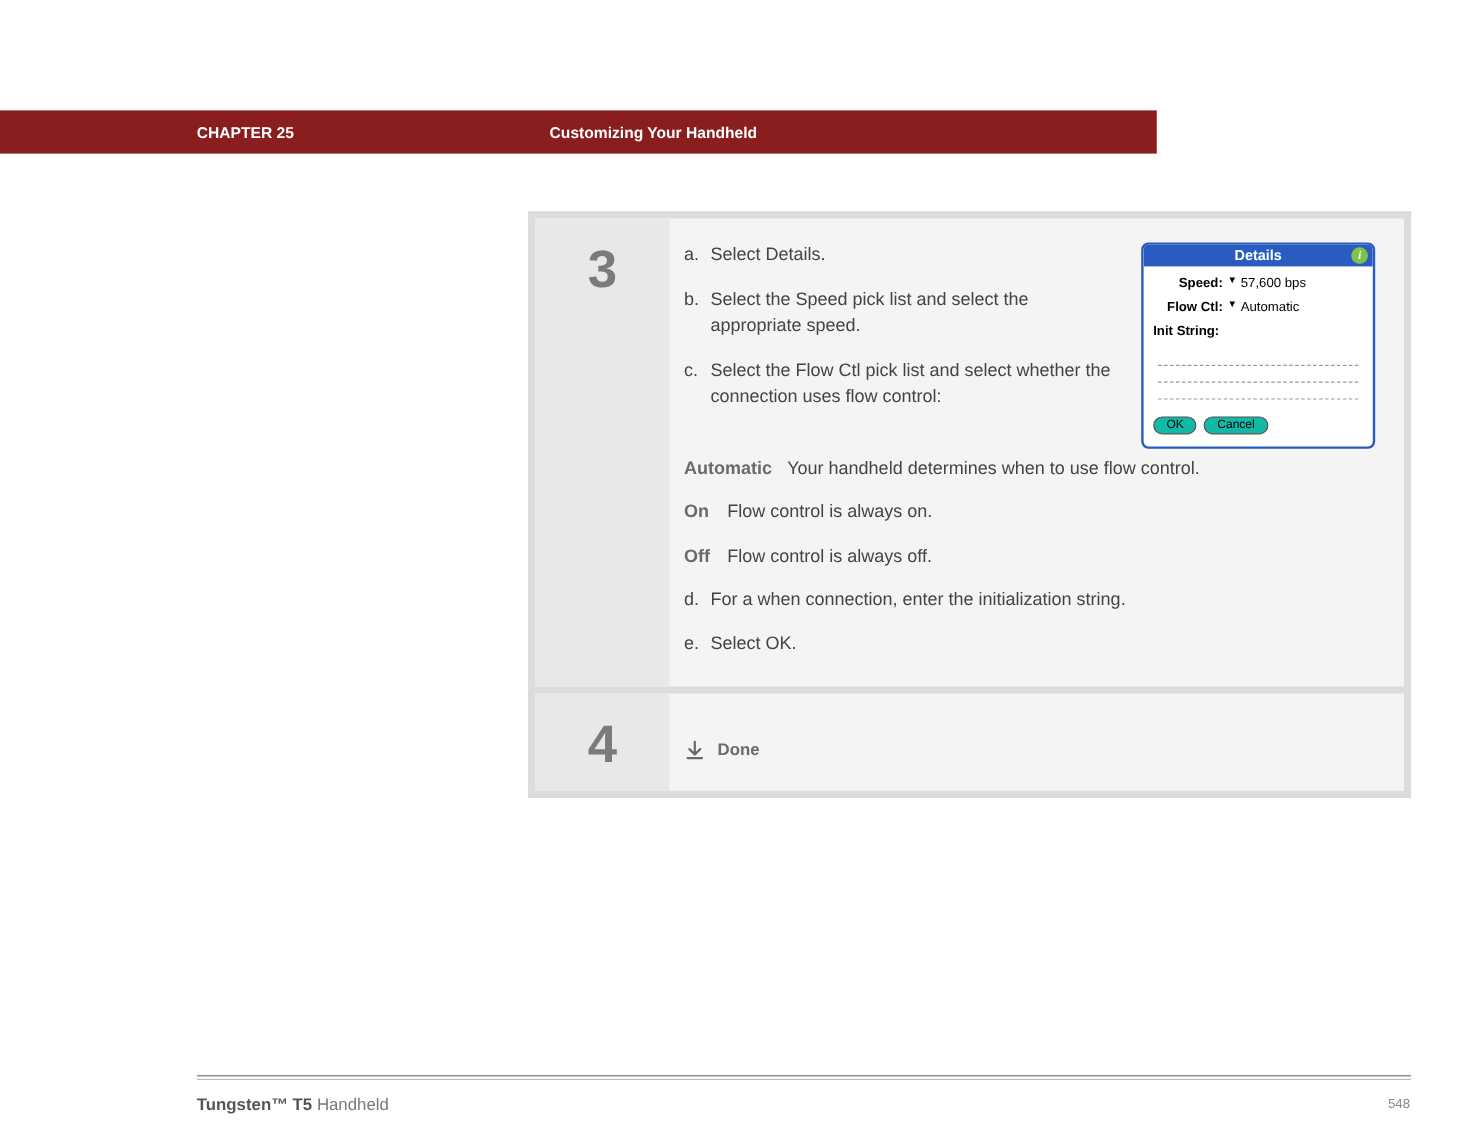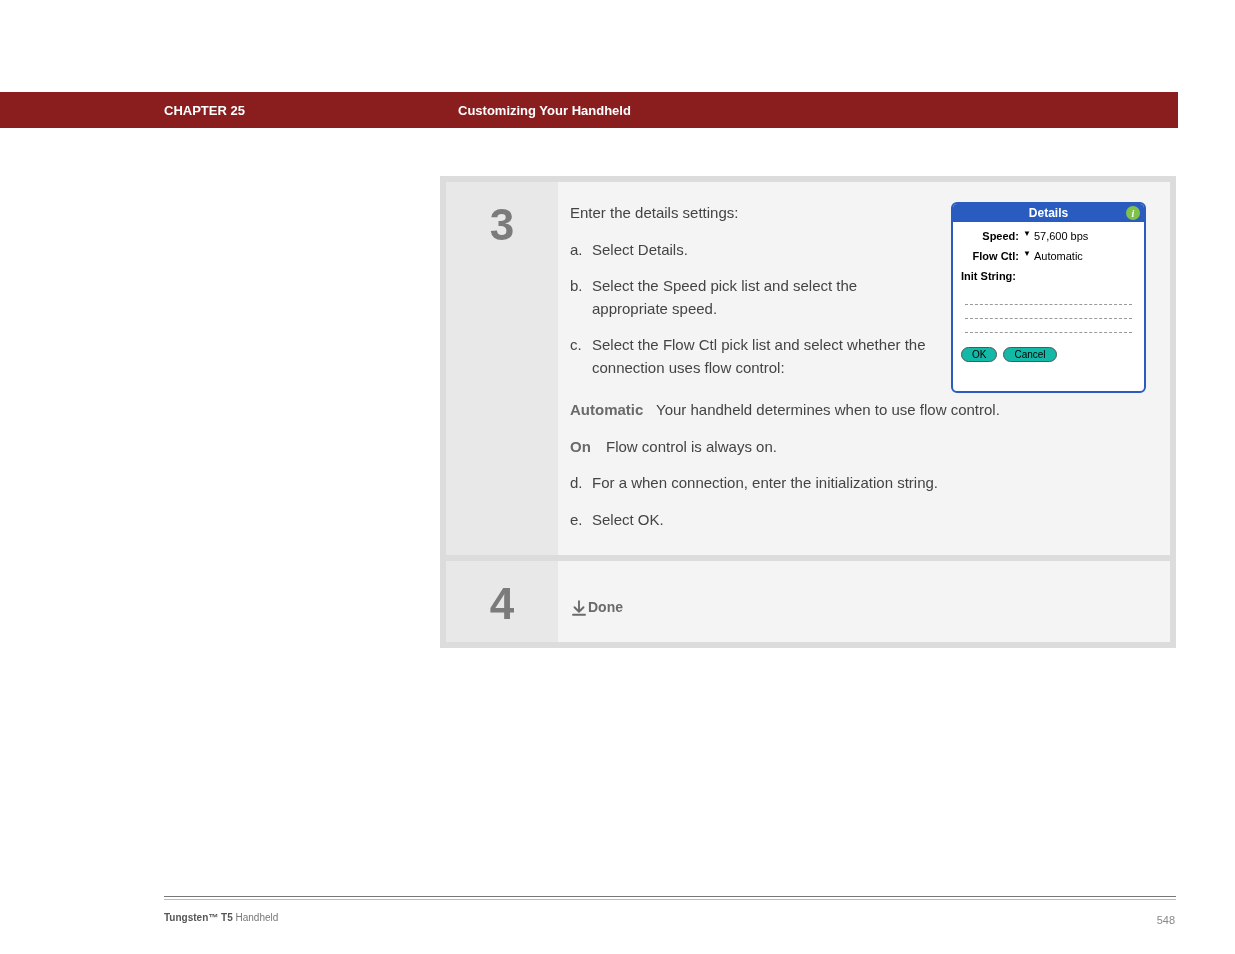--- a/index.html
+++ b/index.html
@@ -9,21 +9,21 @@
     font-family: Arial, Helvetica, sans-serif;
     color: #333;
     width: 1235px;
     height: 954px;
     position: relative;
   }
   .chapter-bar {
     position: absolute;
     top: 92px;
     left: 0;
-    width: 1178px;
+    width: 964px;
     height: 36px;
     background: #8a1e1e;
     color: #fff;
     display: flex;
     align-items: center;
     font-size: 13px;
   }
   .chapter-left {
     position: absolute;
     left: 164px;
@@ -76,21 +76,21 @@
   }
   .step3-text { flex: 1; }
   .intro { margin-bottom: 14px; }
   .letter-list { list-style: none; padding: 0; margin: 0; }
   .letter-list li { display: flex; margin-bottom: 14px; }
   .letter-list .ll { width: 22px; flex-shrink: 0; }
   .letter-list .lt { flex: 1; }
   .opt-row { display: flex; margin-bottom: 14px; }
   .opt-label { font-weight: bold; color: #6a6a6a; width: 86px; flex-shrink: 0; }
   .opt-label.narrow { width: 36px; }
-  .done-row { display: flex; align-items: center; margin-top: 16px; color: #6a6a6a; font-weight: bold; font-size: 14px; }
+  .done-row { display: flex; align-items: center; gap: 10px; margin-top: 16px; color: #6a6a6a; font-weight: bold; font-size: 14px; }
   .done-row svg { width: 18px; height: 18px; }
 
   .details-dlg {
     width: 195px;
     border: 2px solid #2a5cc0;
     border-radius: 6px;
     background: #fff;
     flex-shrink: 0;
     overflow: hidden;
     font-family: Verdana, Geneva, sans-serif;
@@ -149,21 +149,21 @@
     left: 164px;
     width: 1012px;
     border-top: 1px solid #777;
   }
   .footer-rule.r1 { top: 896px; }
   .footer-rule.r2 { top: 899px; border-top-color: #bbb; }
   .footer-left {
     position: absolute;
     left: 164px;
     top: 912px;
-    font-size: 10px;
+    font-size: 14px;
     color: #777;
   }
   .footer-left .b { font-weight: bold; color: #555; }
   .footer-right {
     position: absolute;
     right: 60px;
     top: 914px;
     font-size: 11px;
     color: #888;
   }
@@ -179,21 +179,20 @@
 <div class="main-block">
 
   <div class="step-row">
     <div class="step-num-cell">
       <div class="step-num">3</div>
     </div>
     <div class="step-body">
 
       <div class="step3-content">
         <div class="step3-text">
-          <div class="intro">Enter the details settings:</div>
           <ul class="letter-list">
             <li>
               <span class="ll">a.</span>
               <span class="lt">Select Details.</span>
             </li>
             <li>
               <span class="ll">b.</span>
               <span class="lt">Select the Speed pick list and select the appropriate speed.</span>
             </li>
             <li>
@@ -234,20 +233,24 @@
       </div>
 
       <div class="opt-row" style="margin-top:6px;">
         <span class="opt-label">Automatic</span>
         <span>Your handheld determines when to use flow control.</span>
       </div>
       <div class="opt-row">
         <span class="opt-label narrow">On</span>
         <span>Flow control is always on.</span>
       </div>
+      <div class="opt-row">
+        <span class="opt-label narrow">Off</span>
+        <span>Flow control is always off.</span>
+      </div>
 
       <ul class="letter-list">
         <li>
           <span class="ll">d.</span>
           <span class="lt">For a when connection, enter the initialization string.</span>
         </li>
         <li style="margin-bottom:0;">
           <span class="ll">e.</span>
           <span class="lt">Select OK.</span>
         </li>

